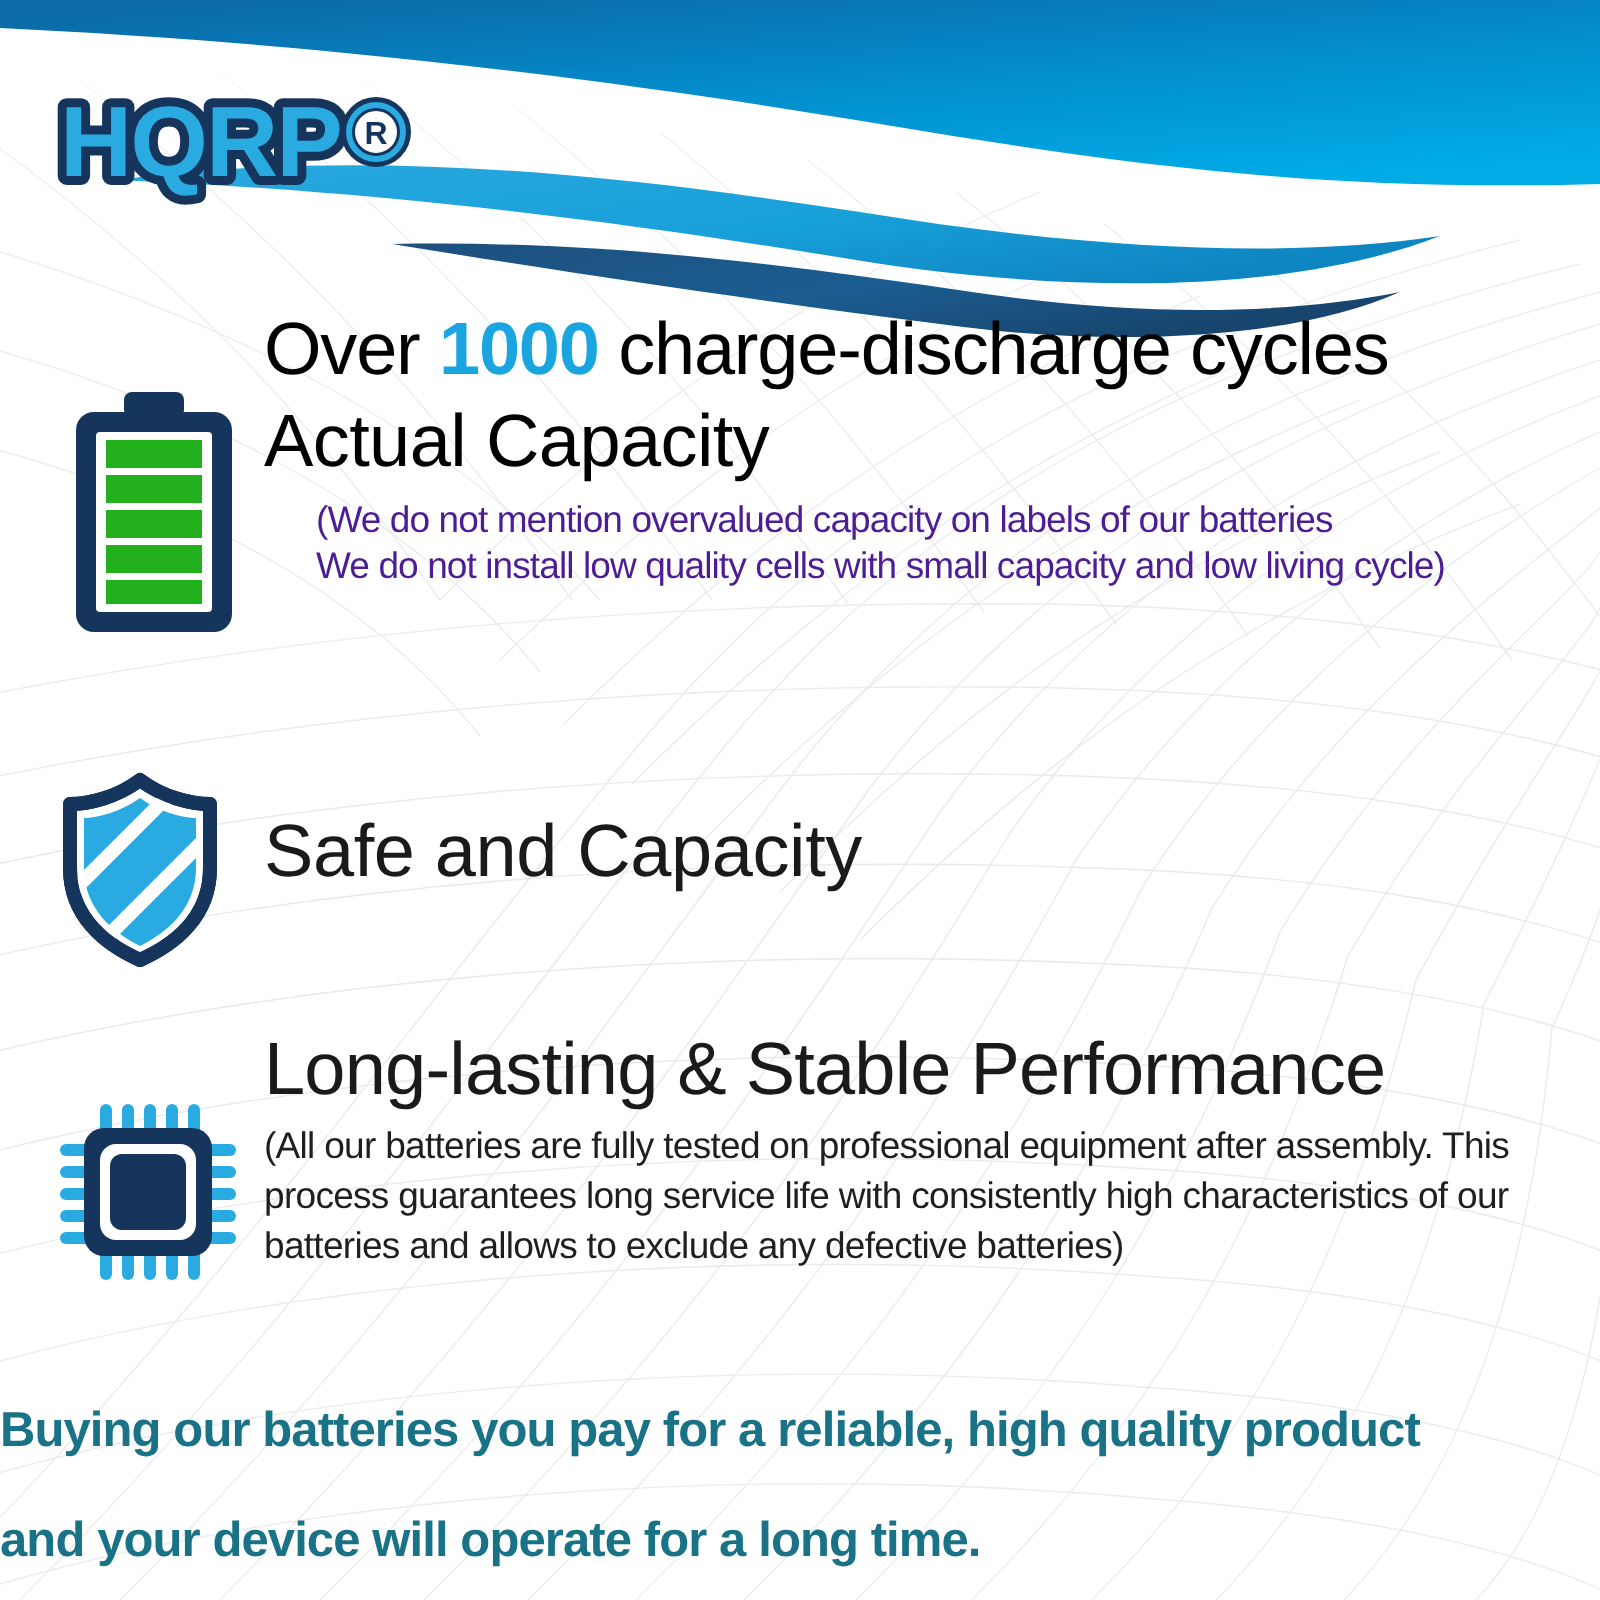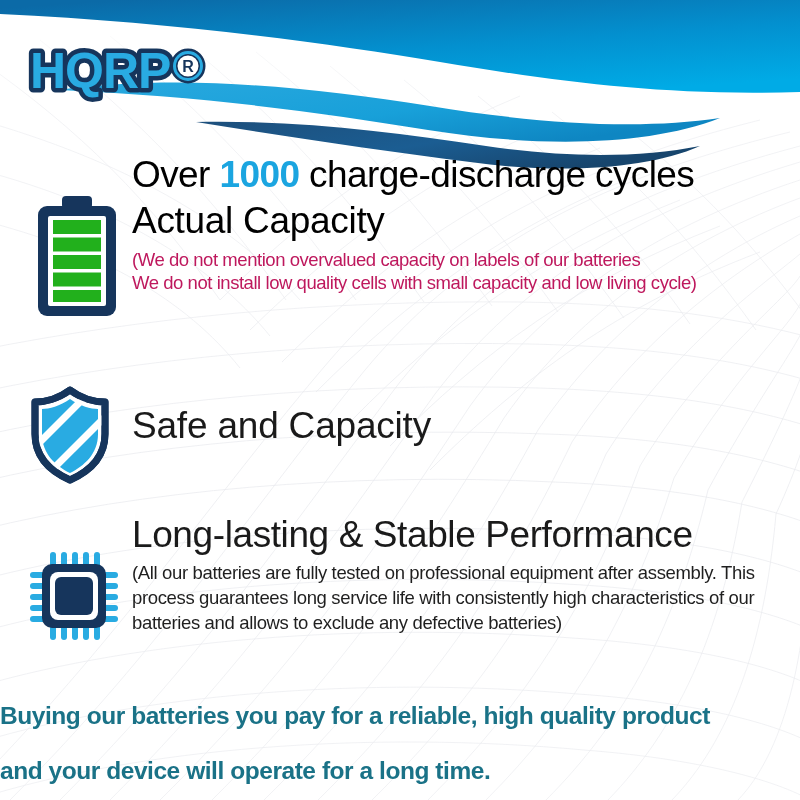--- a/index.html
+++ b/index.html
@@ -96,23 +96,24 @@
   }
   .line-capacity {
     font-size: 37px;
     line-height: 46px;
     letter-spacing: -0.3px;
   }
   .sub-paren {
     margin-top: 4px;
     font-size: 18.5px;
     line-height: 23px;
-    color: #be185d;
+    color: #4c1d95;
     letter-spacing: -0.45px;
     white-space: nowrap;
+    margin-left: 26px;
   }
 
   
   .feat-safe-icon { left: 30px; top: 386px; width: 80px; height: 98px; }
   .feat-safe-text { left: 132px; top: 404px; width: 600px; }
   .line-safe {
     font-size: 37px;
     line-height: 44px;
     letter-spacing: -0.2px;
     color: #1a1a1a;

